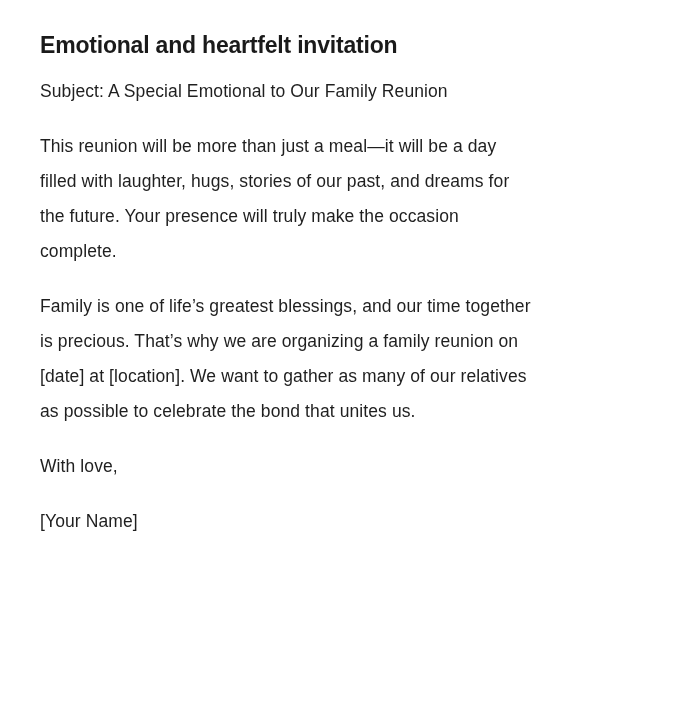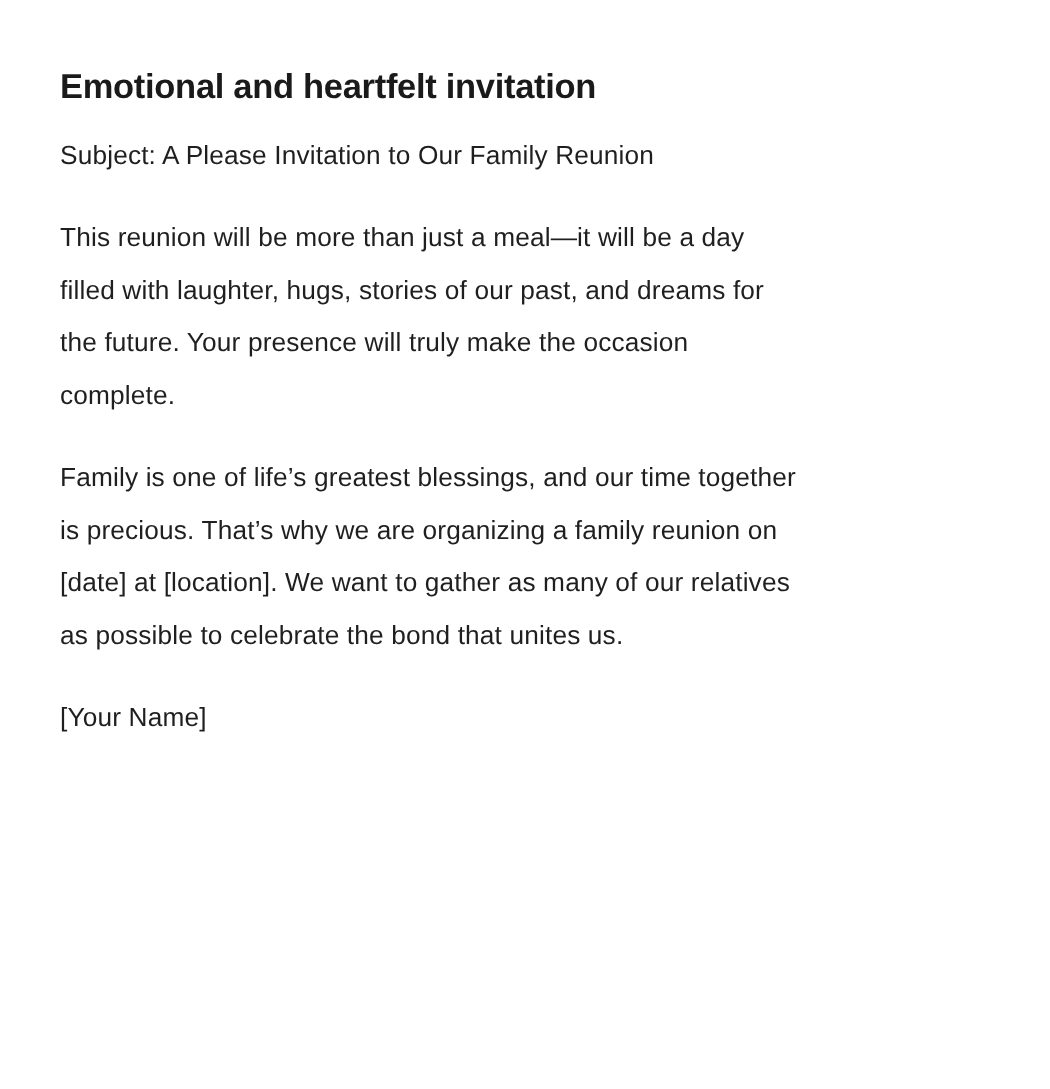--- a/index.html
+++ b/index.html
@@ -9,21 +9,21 @@
   }
   body {
     width: 700px;
     height: 726px;
     overflow: hidden;
     font-family: "Liberation Sans", sans-serif;
   }
   .doc {
     box-sizing: border-box;
     width: 635px;
-    padding: 42px 40px 0 40px;
+    padding: 30px 40px 0 40px;
   }
   .doc-title {
     margin: 0 0 14px 0;
     font-size: 23px;
     line-height: 30px;
     font-weight: 700;
     letter-spacing: -0.2px;
     color: #1a1a1a;
   }
   .doc p {
@@ -35,29 +35,30 @@
     white-space: pre-line;
     letter-spacing: 0.1px;
   }
 </style>
 </head>
 <body>
 
 <main class="doc">
   <h1 class="doc-title">Emotional and heartfelt invitation</h1>
 
-  <p>Subject: A Please Invitation to Our Family Reunion</p>
+  <p>Subject: A Special Emotional to Our Family Reunion</p>
 
 
   <p>This reunion will be more than just a meal—it will be a day
 filled with laughter, hugs, stories of our past, and dreams for
 the future. Your presence will truly make the occasion
 complete.</p>
 
   <p>Family is one of life’s greatest blessings, and our time together
 is precious. That’s why we are organizing a family reunion on
 [date] at [location]. We want to gather as many of our relatives
 as possible to celebrate the bond that unites us.</p>
 
 
+  <p>With love,</p>
 
   <p>[Your Name]</p>
 </main>
 
 </body></html>

